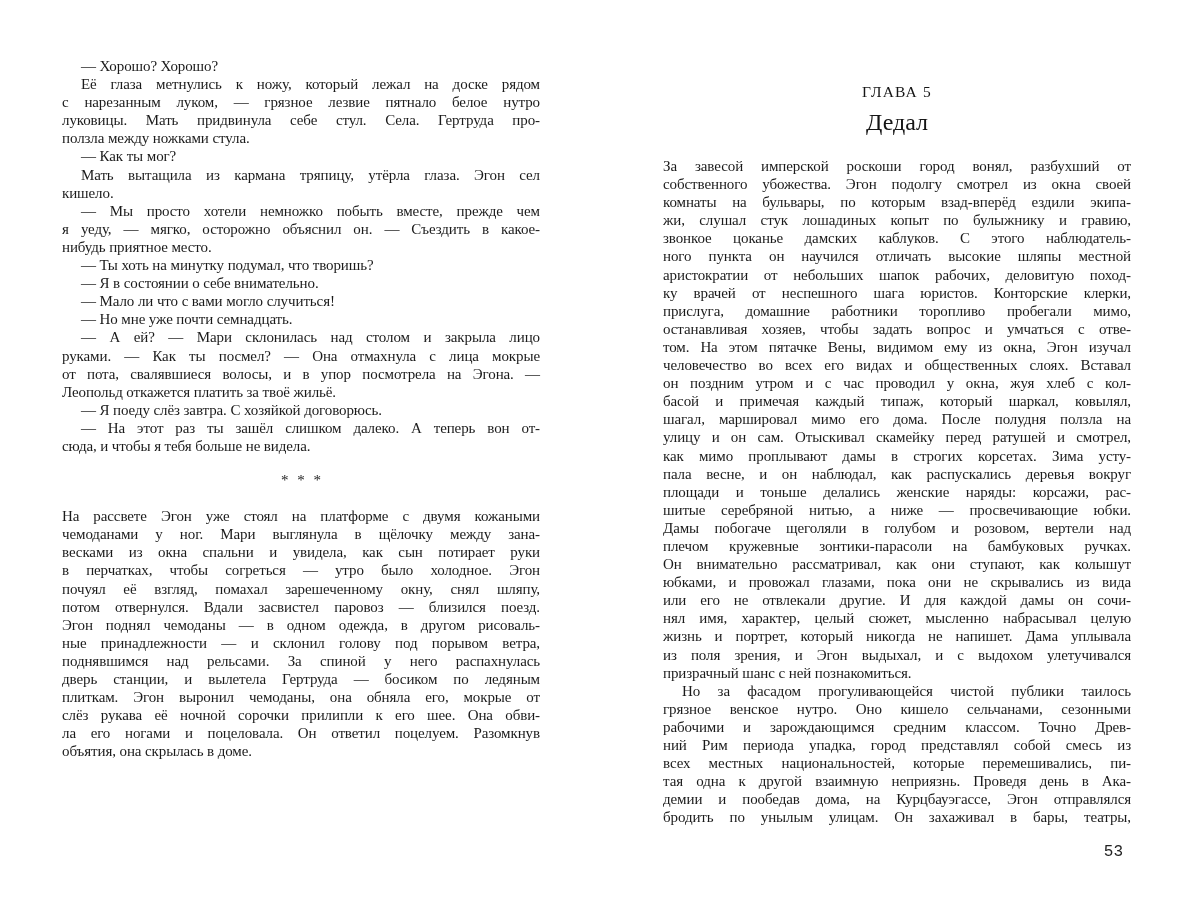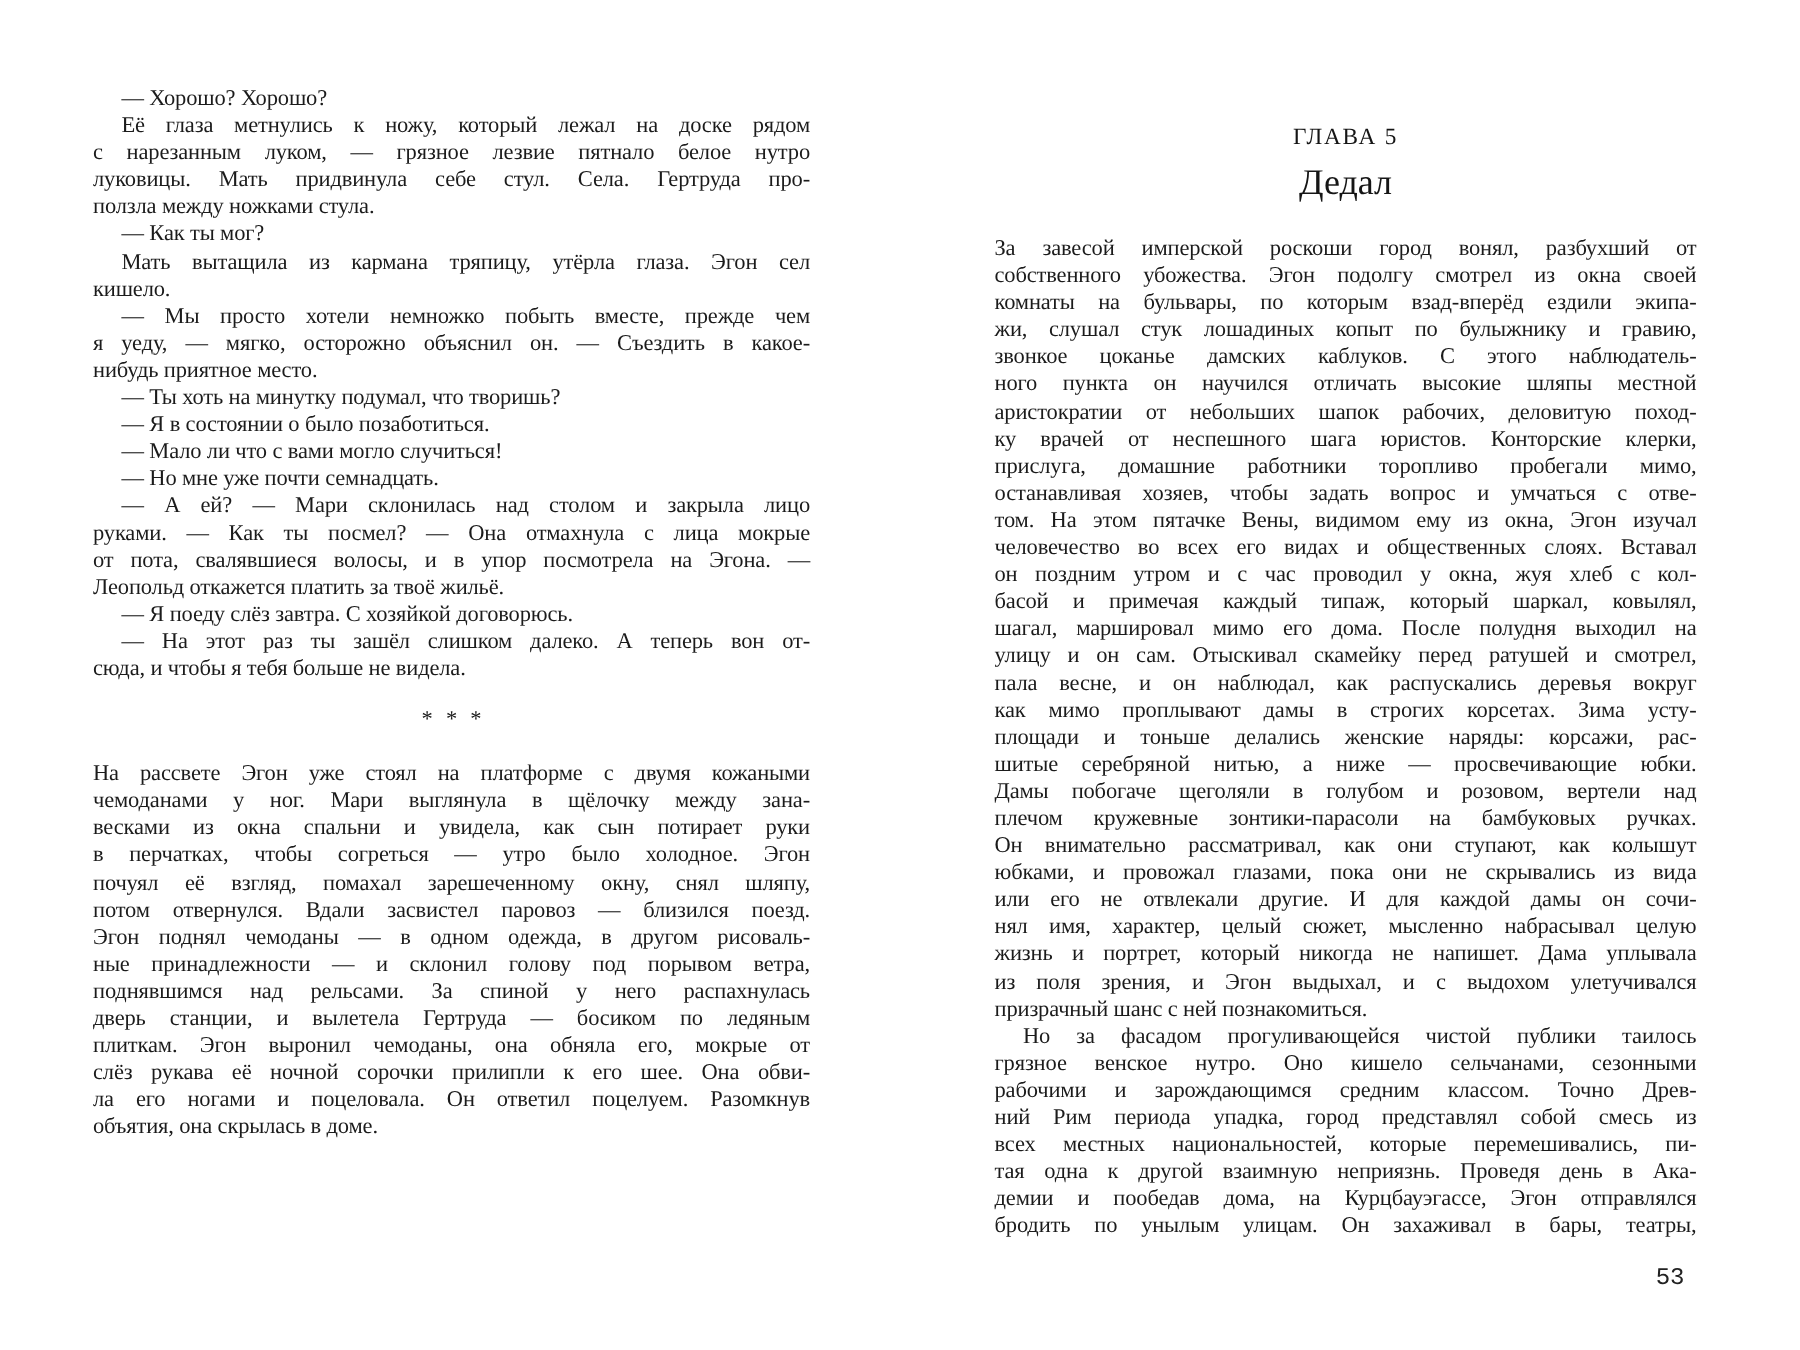--- a/index.html
+++ b/index.html
@@ -105,21 +105,21 @@
       </div>
       <div class="para indent">
         <div class="line">— Мы просто хотели немножко побыть вместе, прежде чем</div>
         <div class="line">я уеду, — мягко, осторожно объяснил он. — Съездить в какое-</div>
         <div class="line last">нибудь приятное место.</div>
       </div>
       <div class="para indent">
         <div class="line last">— Ты хоть на минутку подумал, что творишь?</div>
       </div>
       <div class="para indent">
-        <div class="line last">— Я в состоянии о было позаботиться.</div>
+        <div class="line last">— Я в состоянии о себе внимательно.</div>
       </div>
       <div class="para indent">
         <div class="line last">— Мало ли что с вами могло случиться!</div>
       </div>
       <div class="para indent">
         <div class="line last">— Но мне уже почти семнадцать.</div>
       </div>
       <div class="para indent">
         <div class="line">— А ей? — Мари склонилась над столом и закрыла лицо</div>
         <div class="line">руками. — Как ты посмел? — Она отмахнула с лица мокрые</div>
@@ -164,24 +164,24 @@
           <div class="line">звонкое цоканье дамских каблуков. С этого наблюдатель-</div>
           <div class="line">ного пункта он научился отличать высокие шляпы местной</div>
           <div class="line">аристократии от небольших шапок рабочих, деловитую поход-</div>
           <div class="line">ку врачей от неспешного шага юристов. Конторские клерки,</div>
           <div class="line">прислуга, домашние работники торопливо пробегали мимо,</div>
           <div class="line">останавливая хозяев, чтобы задать вопрос и умчаться с отве-</div>
           <div class="line">том. На этом пятачке Вены, видимом ему из окна, Эгон изучал</div>
           <div class="line">человечество во всех его видах и общественных слоях. Вставал</div>
           <div class="line">он поздним утром и с час проводил у окна, жуя хлеб с кол-</div>
           <div class="line">басой и примечая каждый типаж, который шаркал, ковылял,</div>
-          <div class="line">шагал, маршировал мимо его дома. После полудня выходил на</div>
+          <div class="line">шагал, маршировал мимо его дома. После полудня ползла на</div>
           <div class="line">улицу и он сам. Отыскивал скамейку перед ратушей и смотрел,</div>
+          <div class="line">как мимо проплывают дамы в строгих корсетах. Зима усту-</div>
           <div class="line">пала весне, и он наблюдал, как распускались деревья вокруг</div>
-          <div class="line">как мимо проплывают дамы в строгих корсетах. Зима усту-</div>
           <div class="line">площади и тоньше делались женские наряды: корсажи, рас-</div>
           <div class="line">шитые серебряной нитью, а ниже — просвечивающие юбки.</div>
           <div class="line">Дамы побогаче щеголяли в голубом и розовом, вертели над</div>
           <div class="line">плечом кружевные зонтики-парасоли на бамбуковых ручках.</div>
           <div class="line">Он внимательно рассматривал, как они ступают, как колышут</div>
           <div class="line">юбками, и провожал глазами, пока они не скрывались из вида</div>
           <div class="line">или его не отвлекали другие. И для каждой дамы он сочи-</div>
           <div class="line">нял имя, характер, целый сюжет, мысленно набрасывал целую</div>
           <div class="line">жизнь и портрет, который никогда не напишет. Дама уплывала</div>
           <div class="line">из поля зрения, и Эгон выдыхал, и с выдохом улетучивался</div>

